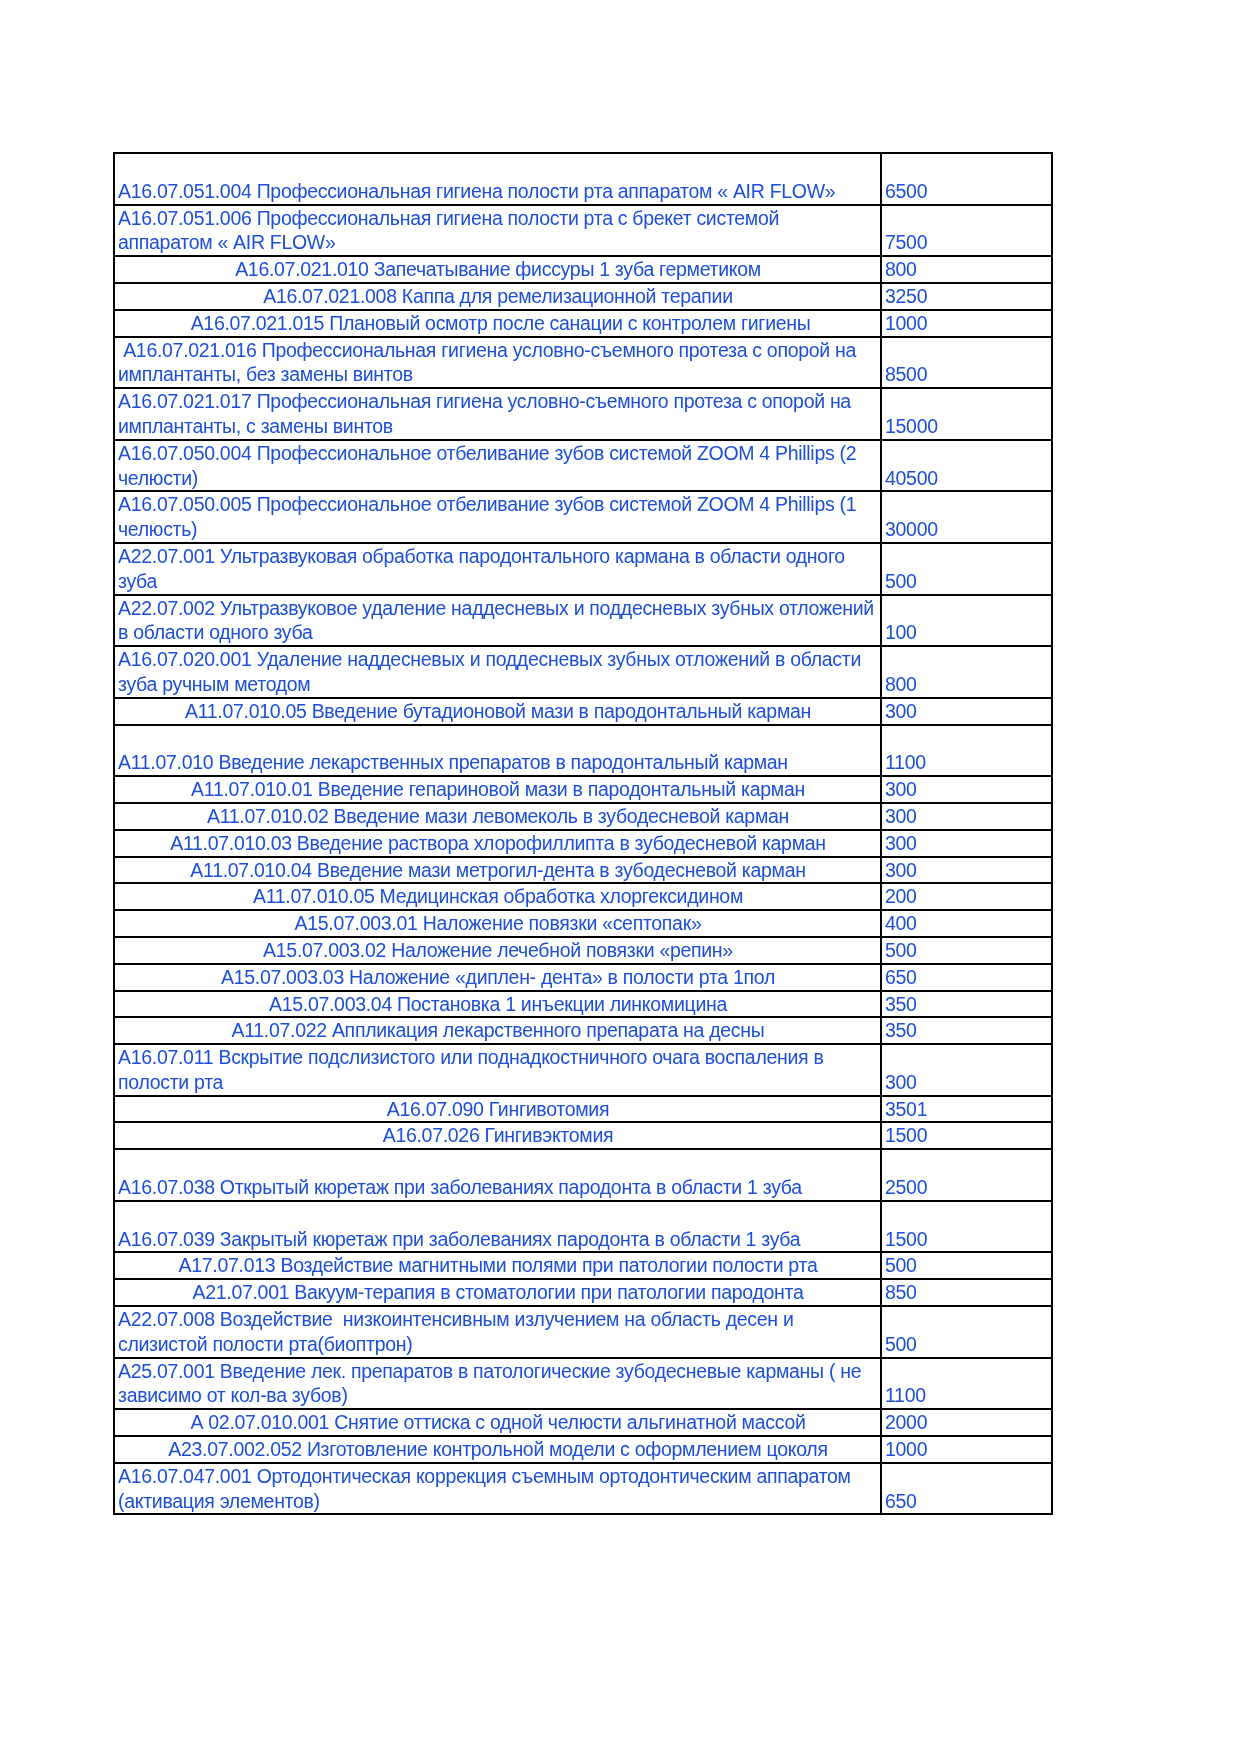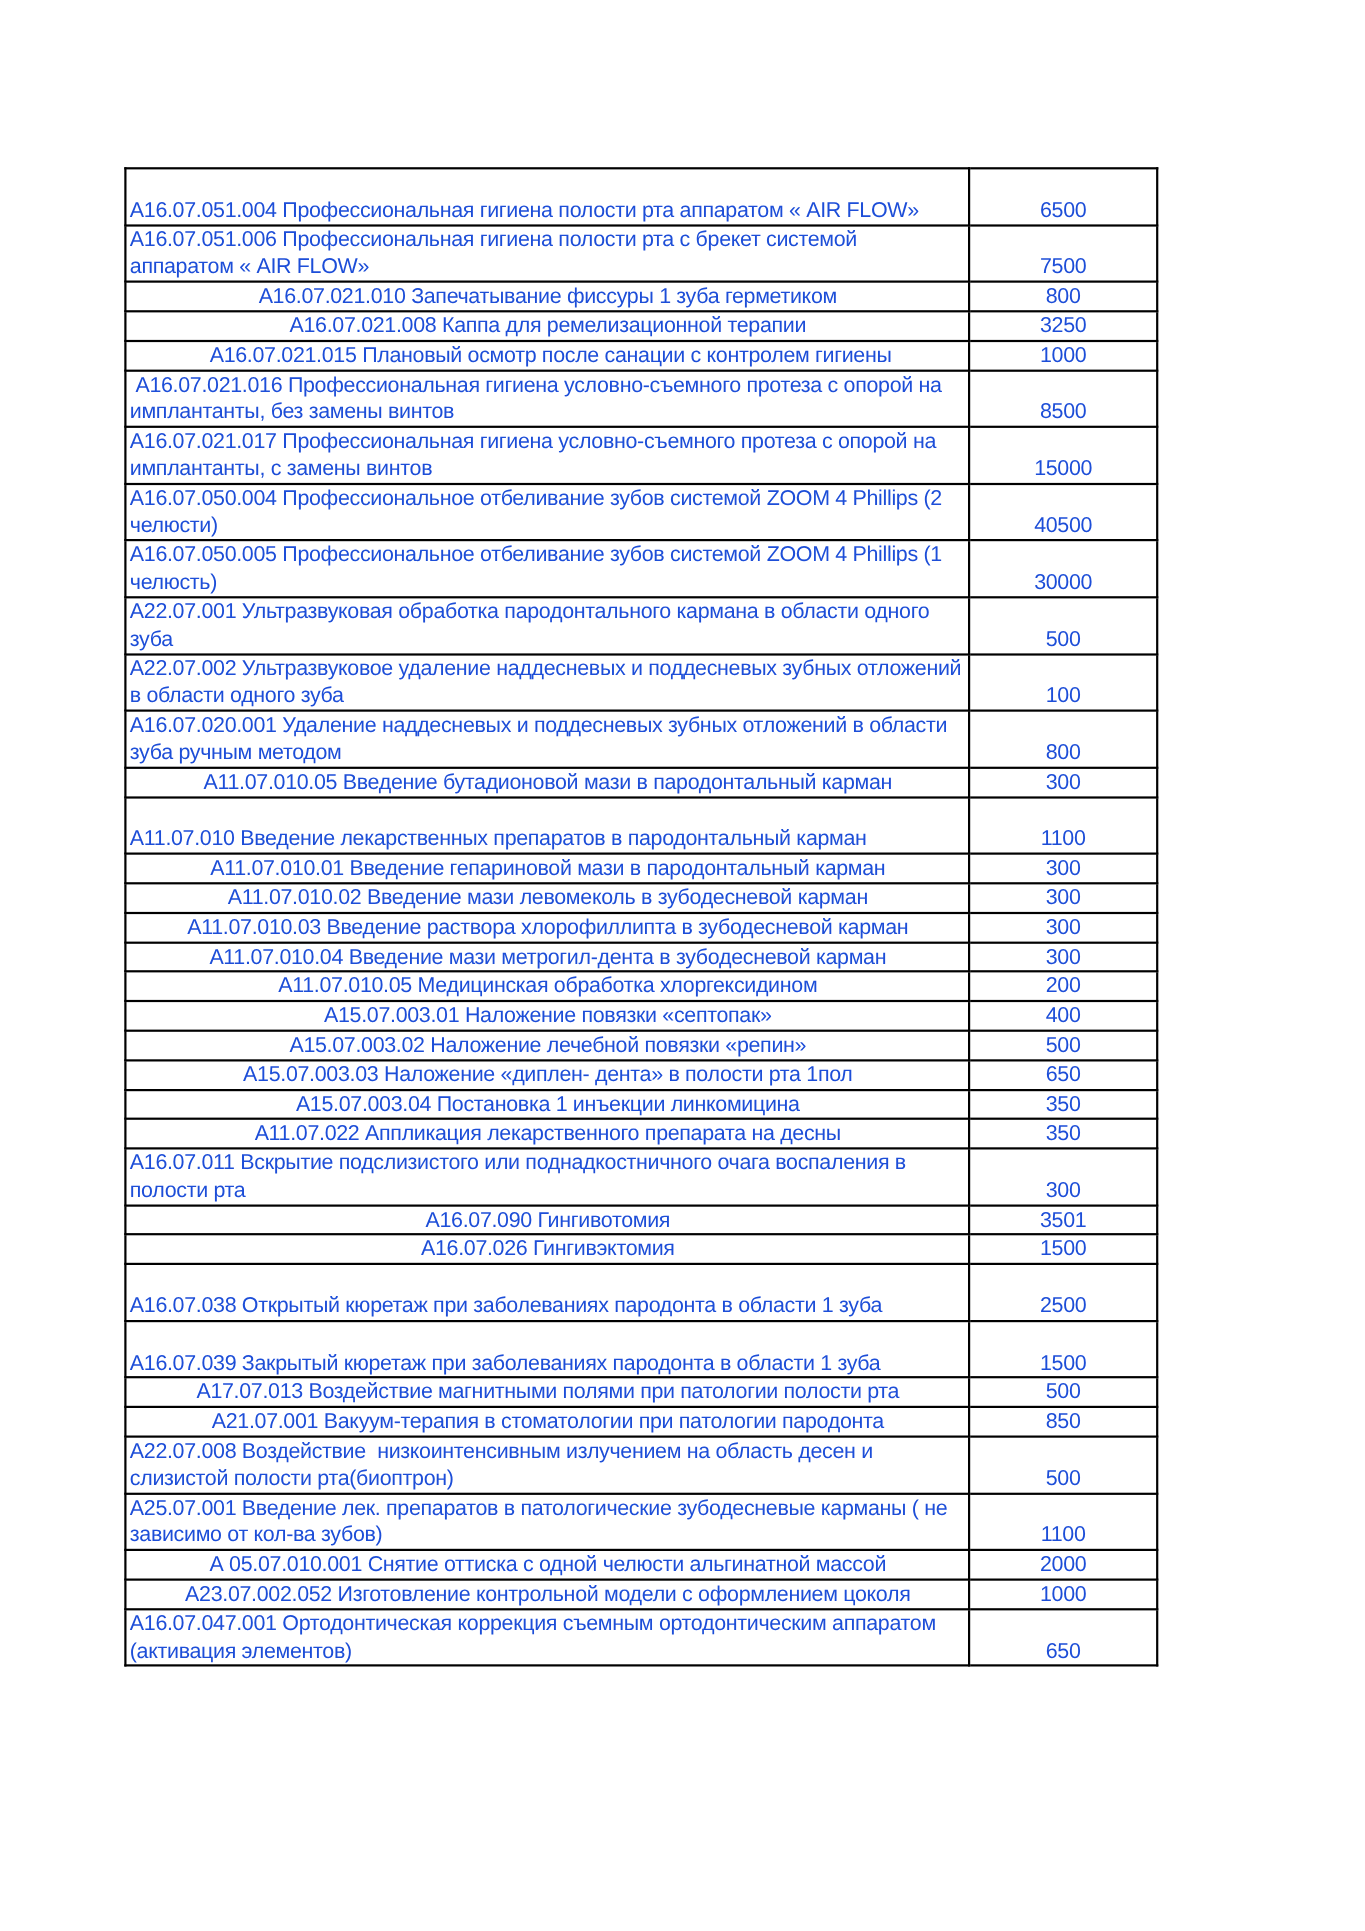--- a/index.html
+++ b/index.html
@@ -17,21 +17,21 @@
     letter-spacing: -0.3px;
   }
   table.price td {
     border: 2.5px solid #000;
     padding: 0 2px 0 3px;
     vertical-align: bottom;
     line-height: 24.8px;
     white-space: pre-wrap;
   }
   table.price td.name { width: 760px; }
-  table.price td.price-cell { text-align: center; padding-right: 3px; margin-top: 35px; }
+  table.price td.price-cell { text-align: left; padding-right: 3px; margin-top: 35px; }
   tr.h1 td { height: 24.8px; text-align: center; }
   tr.h2 td { height: 49.6px; }
 </style>
 </head>
 <body>
 
 <div class="page">
   <table class="price">
     <tbody id="rows">
         <tr class="h2">
@@ -160,21 +160,21 @@
         </tr>
         <tr class="h2">
           <td class="name">А22.07.008 Воздействие  низкоинтенсивным излучением на область десен и слизистой полости рта(биоптрон)</td>
           <td class="price-cell">500</td>
         </tr>
         <tr class="h2">
           <td class="name">А25.07.001 Введение лек. препаратов в патологические зубодесневые карманы ( не зависимо от кол-ва зубов)</td>
           <td class="price-cell">1100</td>
         </tr>
         <tr class="h1">
-          <td class="name">А 05.07.010.001 Снятие оттиска с одной челюсти альгинатной массой</td>
+          <td class="name">А 02.07.010.001 Снятие оттиска с одной челюсти альгинатной массой</td>
           <td class="price-cell">2000</td>
         </tr>
         <tr class="h1">
           <td class="name">А23.07.002.052 Изготовление контрольной модели с оформлением цоколя</td>
           <td class="price-cell">1000</td>
         </tr>
         <tr class="h2">
           <td class="name">А16.07.047.001 Ортодонтическая коррекция съемным ортодонтическим аппаратом (активация элементов)</td>
           <td class="price-cell">650</td>
         </tr>

